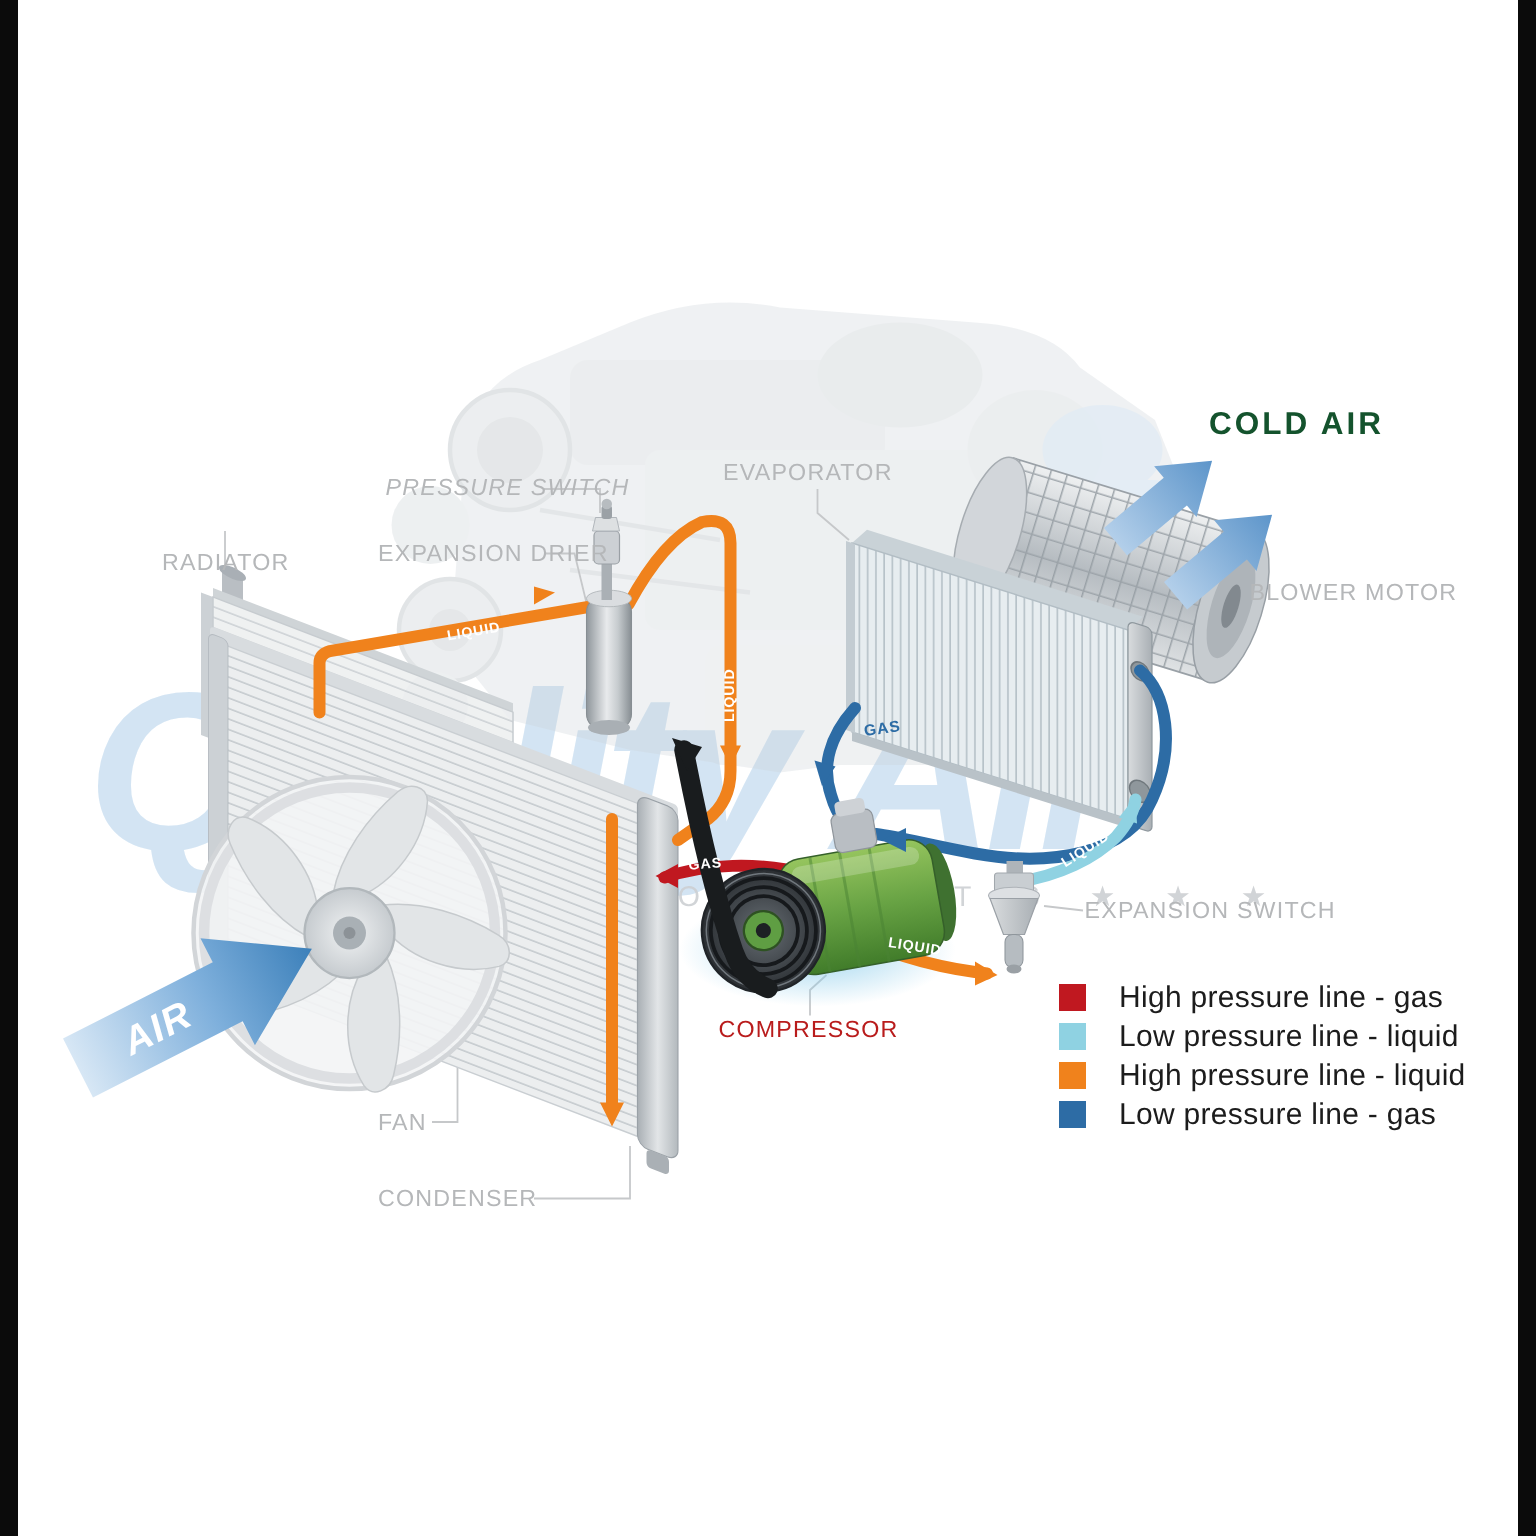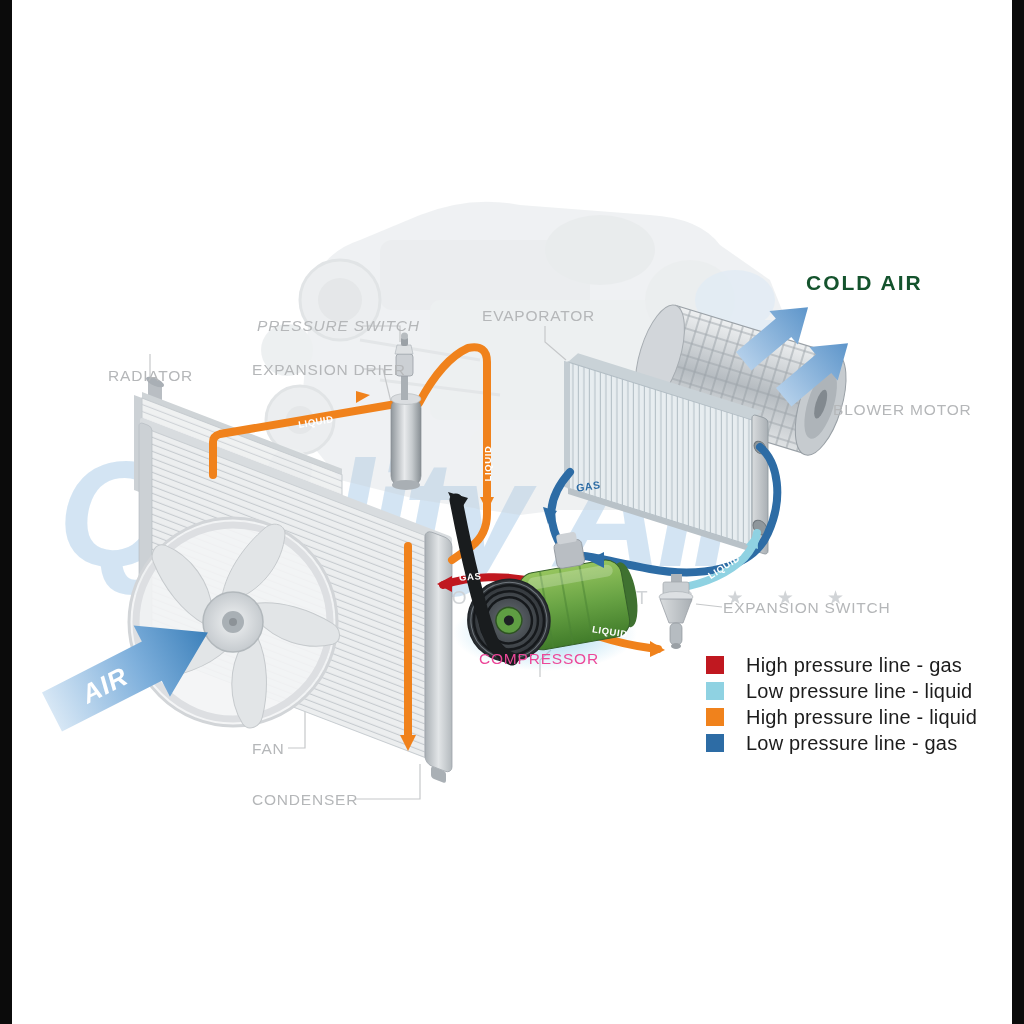--- a/index.html
+++ b/index.html
@@ -17,23 +17,23 @@
 
   svg.diagram{position:absolute;left:0;top:0;z-index:2;}
 
   
   .txt{position:absolute;z-index:3;white-space:nowrap;}
   .lbl{font-size:15.5px;letter-spacing:.8px;color:#b5b7b9;}
   #lbl-radiator{left:108px;top:344px;margin-top:23px;}
   #lbl-pressure-switch{left:257px;top:317px;font-style:italic;}
   #lbl-receiver-drier{left:252px;top:361px;}
   #lbl-evaporator{left:482px;top:307px;text-align:center;}
-  #lbl-blower-motor{left:833px;top:401px;text-align:right;}
+  #lbl-blower-motor{left:833px;top:387px;text-align:right;}
   #lbl-expansion-valve{left:723px;top:599px;}
-  #lbl-compressor{left:479px;top:650px;color:#ec4899;text-align:center;}
+  #lbl-compressor{left:479px;top:678px;color:#b91c1c;text-align:center;}
   #lbl-fan{left:252px;top:740px;}
   #lbl-condenser{left:252px;top:791px;}
 
   #lbl-cold-air{left:806px;top:271px;font-size:21px;font-weight:bold;letter-spacing:2px;color:#14532d;}
   #lbl-air{left:70px;top:670px;width:70px;text-align:center;transform:rotate(-27deg);
            font-size:26px;font-weight:bold;font-style:italic;color:#ffffff;letter-spacing:1px;}
 
   .flb{font-size:9.5px;font-weight:bold;letter-spacing:.6px;color:#ffffff;}
   #flb-liquid-a{left:298px;top:416px;transform:rotate(-10deg);}
   #flb-liquid-b{left:466px;top:458px;width:42px;text-align:center;transform:rotate(-90deg);}

